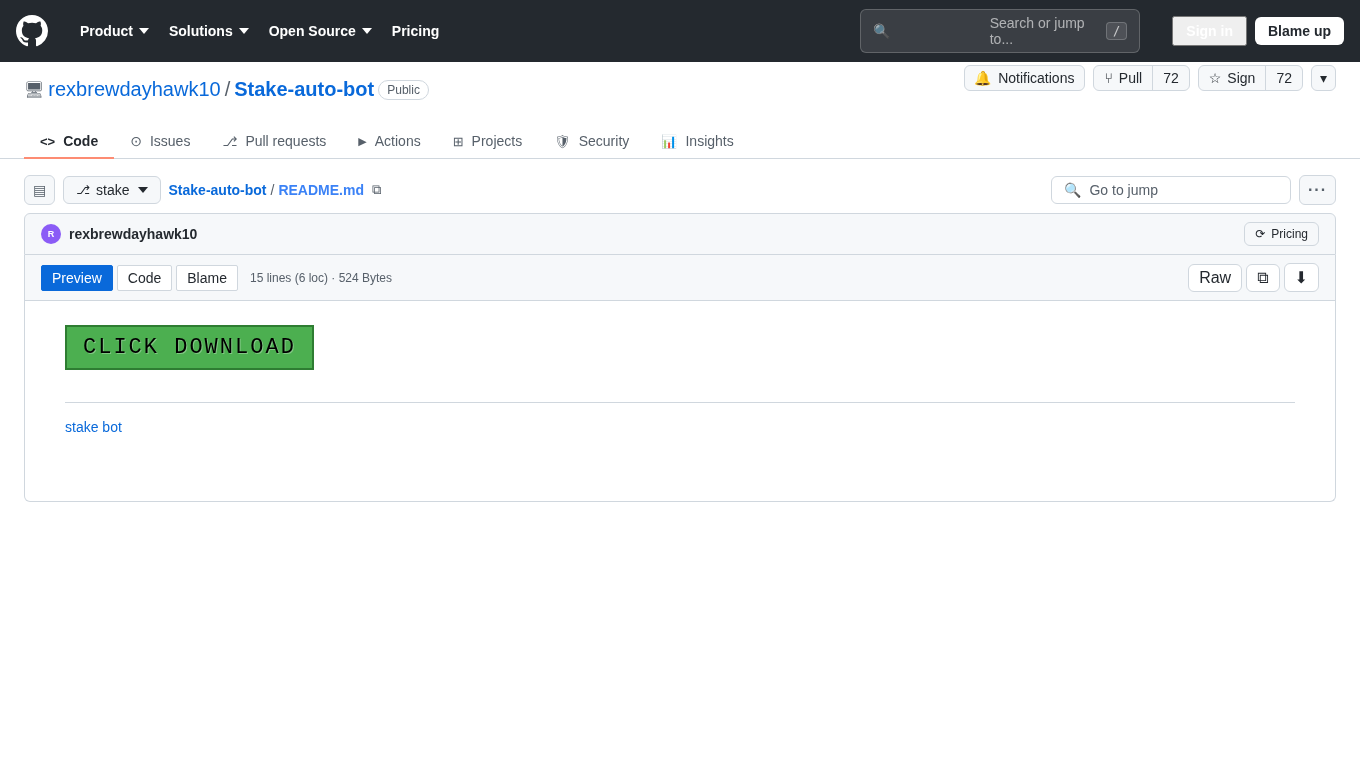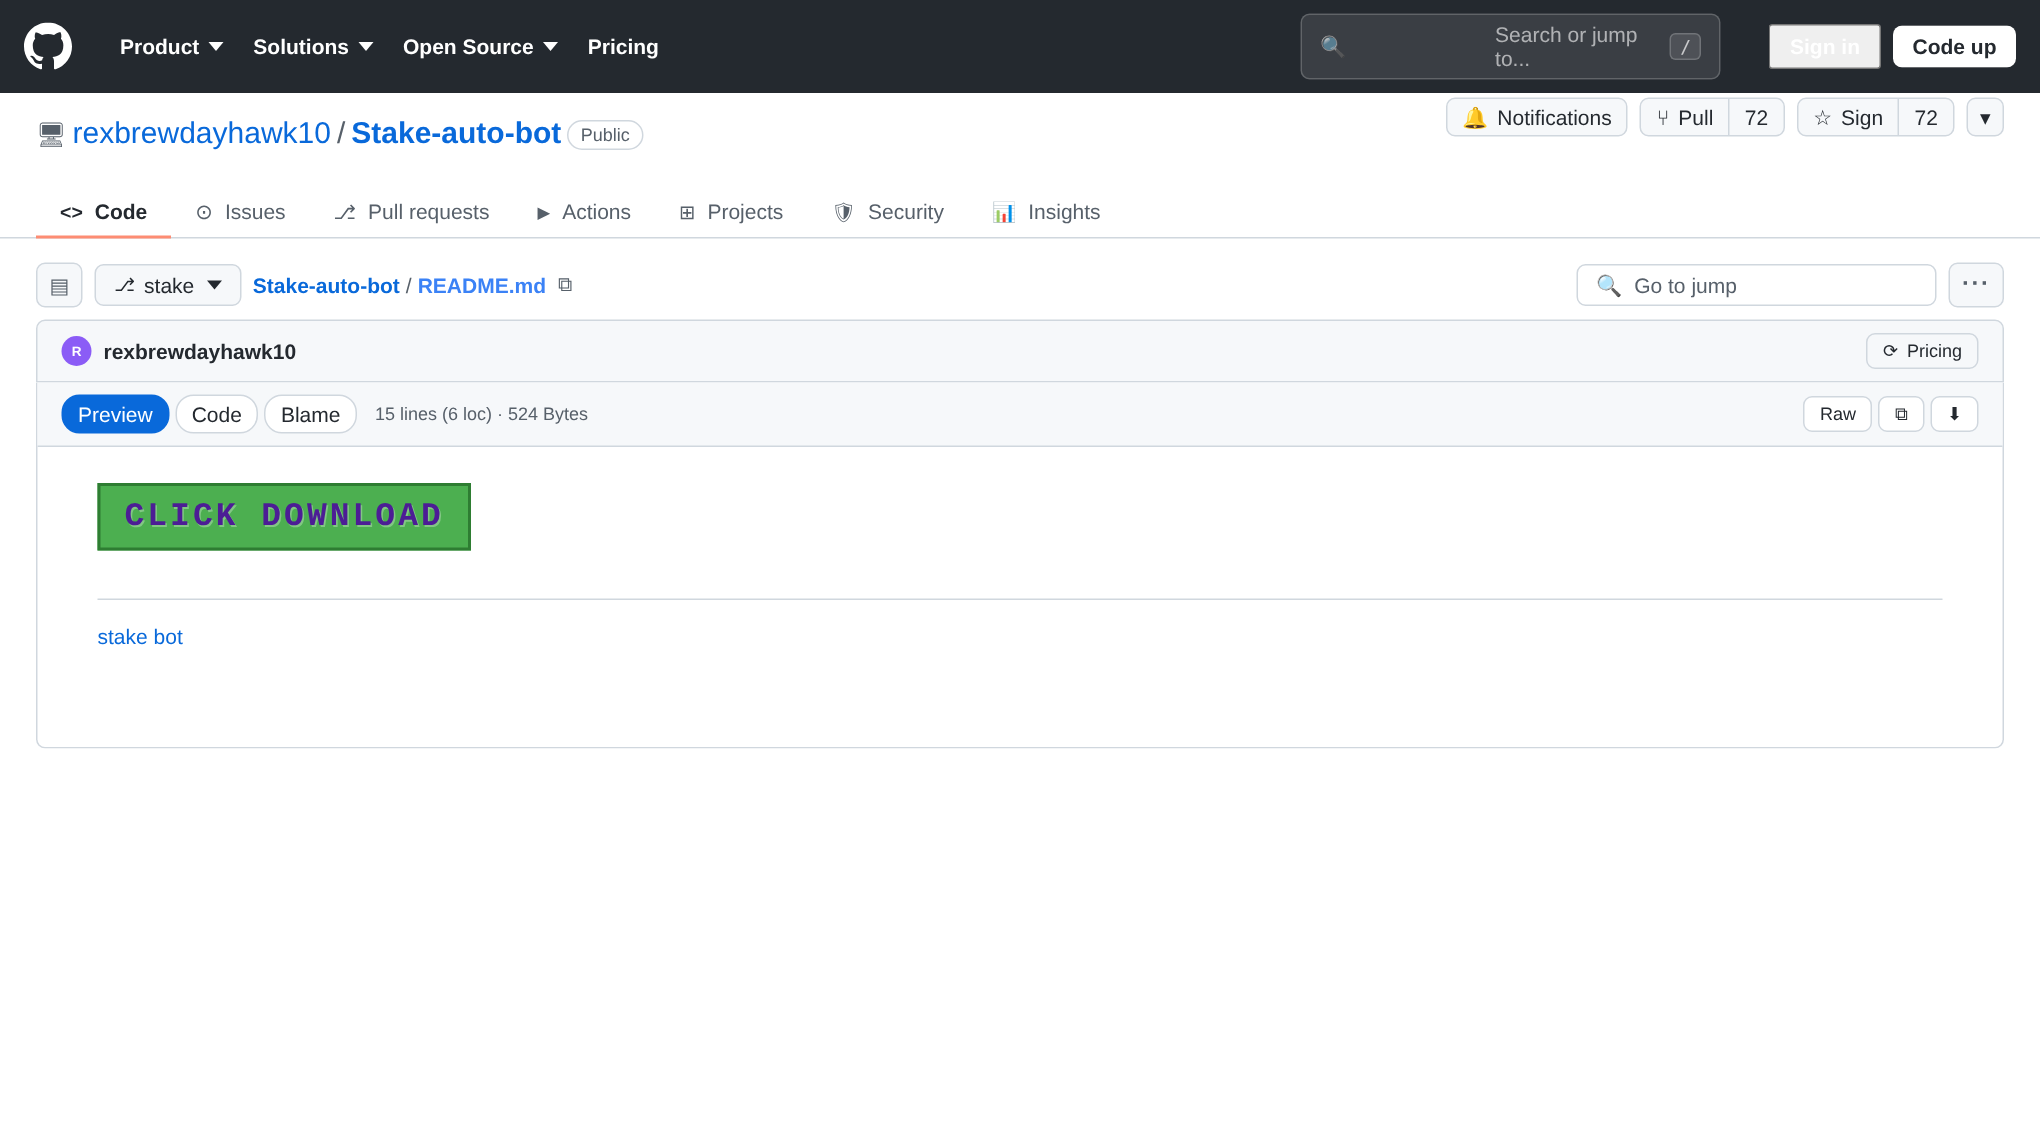--- a/index.html
+++ b/index.html
@@ -58,31 +58,31 @@
     
     .commit-bar { display: flex; align-items: center; justify-content: space-between; background: #f6f8fa; border: 1px solid #d0d7de; border-radius: 6px 6px 0 0; padding: 8px 16px; margin-bottom: 0; }
     .commit-info { display: flex; align-items: center; gap: 8px; }
     .avatar { width: 20px; height: 20px; border-radius: 50%; background: #ccc; overflow: hidden; display: flex; align-items: center; justify-content: center; font-size: 10px; color: #666; }
     .history-btn { display: flex; align-items: center; gap: 6px; border: 1px solid #d0d7de; border-radius: 6px; padding: 4px 10px; font-size: 12px; background: #f6f8fa; cursor: pointer; color: #24292f; font-weight: 500; }
 
     
     .file-content { border: 1px solid #d0d7de; border-top: none; border-radius: 0 0 6px 6px; }
     .file-content-header { display: flex; align-items: center; justify-content: space-between; padding: 8px 16px; border-bottom: 1px solid #d0d7de; background: #f6f8fa; }
     .file-tabs { display: flex; align-items: center; gap: 4px; }
-    .file-tab { padding: 4px 10px; font-size: 14px; border: 1px solid #d0d7de; border-radius: 12px; cursor: pointer; background: white; color: #24292f; font-weight: 500; }
+    .file-tab { padding: 4px 10px; font-size: 14px; border: 1px solid #d0d7de; border-radius: 2px; cursor: pointer; background: white; color: #24292f; font-weight: 500; }
     .file-tab.active { background: #0969da; color: white; border-color: #0969da; }
     .file-meta { font-size: 12px; color: #57606a; margin-left: 12px; }
     .file-actions { display: flex; align-items: center; gap: 4px; }
-    .file-action-btn { display: flex; align-items: center; gap: 4px; border: 1px solid #d0d7de; border-radius: 6px; padding: 4px 10px; font-size: 12px; background: white; cursor: pointer; color: #24292f; font-weight: 500; }
+    .file-action-btn { display: flex; align-items: center; gap: 4px; border: 1px solid #d0d7de; border-radius: 6px; padding: 4px 10px; font-size: 16px; background: white; cursor: pointer; color: #24292f; font-weight: 500; }
 
     .file-body { padding: 24px 40px; min-height: 200px; }
     
     
     .click-download-banner { display: inline-block; background: #4caf50; padding: 8px 16px; margin-bottom: 16px; border: 2px solid #2e7d32; }
-    .click-download-text { font-family: 'Courier New', monospace; font-weight: bold; font-size: 22px; color: #4c1d95; letter-spacing: 2px; text-shadow: 1px 1px 0 rgba(255,255,255,0.3); }
+    .click-download-text { font-family: 'Courier New', monospace; font-weight: normal; font-size: 22px; color: #000000; letter-spacing: 2px; text-shadow: 1px 1px 0 rgba(255,255,255,0.3); }
     
     .quote-block { border-left: 4px solid #d0d7de; padding-left: 16px; margin: 16px 0; color: #57606a; }
     .hr-line { border: none; border-top: 1px solid #d0d7de; margin: 16px 0; }
     .image-link { color: #0969da; cursor: pointer; }
     .icon-chevron-down { display: inline-block; width: 8px; height: 6px; border-left: 5px solid transparent; border-right: 5px solid transparent; border-top: 6px solid currentColor; margin-left: 2px; }
   </style>
 </head>
 <body>
 
 <header class="header">
@@ -117,21 +117,21 @@
   </nav>
   <div class="header-search">
     <div class="search-box">
       <span>🔍</span>
       <span style="flex:1; font-size:14px; color: rgba(255,255,255,0.6);">Search or jump to...</span>
       <kbd class="search-kbd">/</kbd>
     </div>
   </div>
   <div class="header-actions">
     <button class="btn-sign-in">Sign in</button>
-    <button class="btn-sign-up">Code up</button>
+    <button class="btn-sign-up">Blame up</button>
   </div>
 </header>
 
 <div class="repo-header">
   <div style="display:flex; align-items:center; justify-content:space-between; margin-bottom:12px;">
     <div class="repo-breadcrumb">
       <span style="color:#57606a; font-size:16px;">🖥</span>
       <a class="repo-owner">rexbrewdayhawk10</a>
       <span class="repo-sep">/</span>
       <a class="repo-name">Stake-auto-bot</a>

